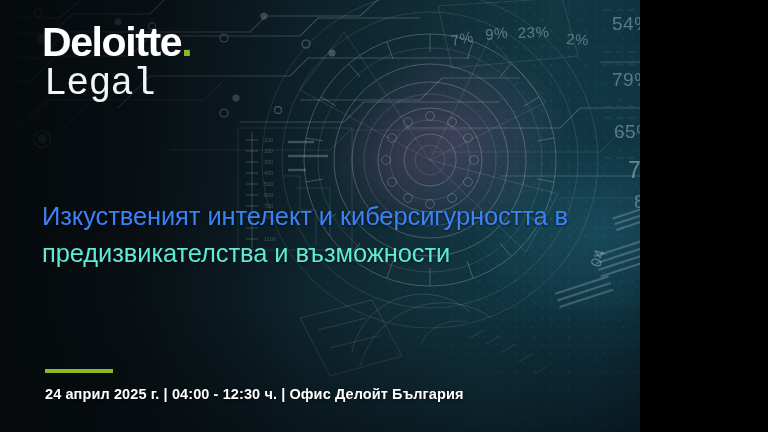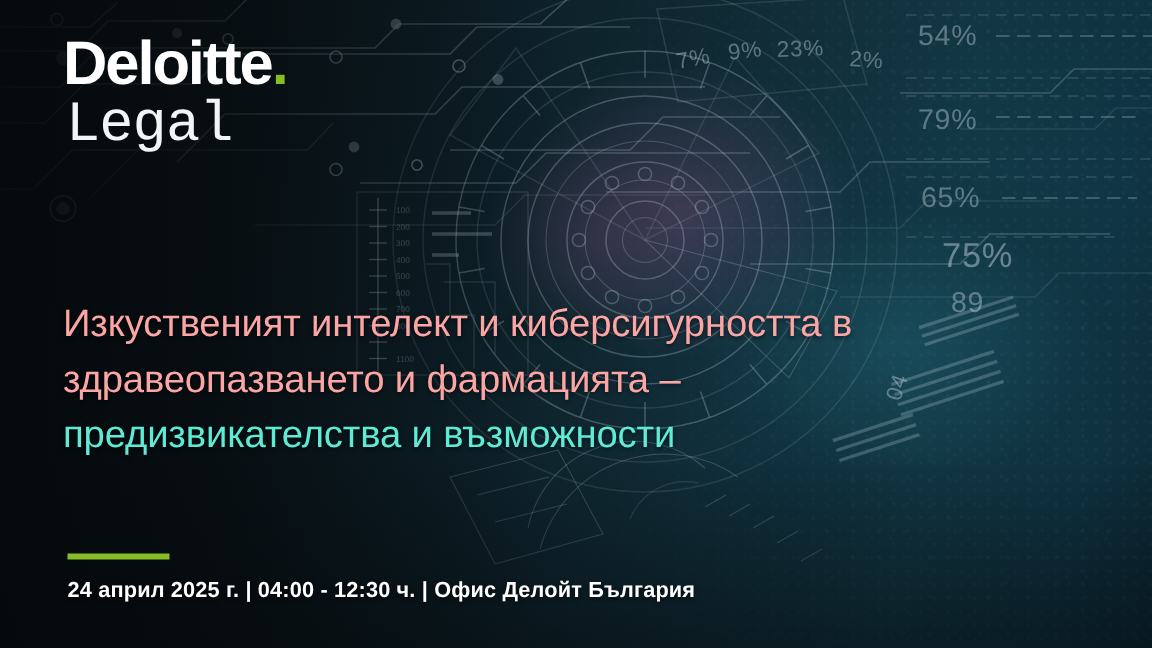--- a/index.html
+++ b/index.html
@@ -3,21 +3,21 @@
 <meta charset="utf-8">
 <title>Deloitte Legal Event Banner</title>
 <style>
   html, body {
     margin: 0;
     padding: 0;
     background: #000;
   }
   #banner {
     position: relative;
-    width: 768px;
+    width: 640px;
     height: 432px;
     overflow: hidden;
     font-family: "Liberation Sans", "DejaVu Sans", sans-serif;
     background: #0a1318;
     user-select: none;
   }
 
   
   .bg-layer {
     position: absolute;
@@ -146,21 +146,21 @@
   }
   .title-line {
     display: block;
     font-size: 25.5px;
     font-weight: 400;
     line-height: 37px;
     letter-spacing: -0.1px;
     white-space: nowrap;
     text-shadow: 0 1px 3px rgba(0,0,0,.55);
   }
-  .title-green { color: #fca5a5; }
+  .title-green { color: #3b82f6; }
   .title-white { color: #5eead4; }
 
   .accent-bar {
     position: absolute;
     left: 45px;
     top: 369px;
     width: 68px;
     height: 4px;
     background: #86bc25;
   }
@@ -376,21 +376,20 @@
 
   <div class="content">
 
     <div class="logo">
       <span class="logo-main"><span>Deloitte</span><span class="logo-dot">.</span></span>
       <span class="logo-sub">Legal</span>
     </div>
 
     <div class="title">
       <span class="title-line title-green">Изкуственият интелект и киберсигурността в</span>
-      <span class="title-line title-green">здравеопазването и фармацията –</span>
       <span class="title-line title-white">предизвикателства и възможности</span>
     </div>
 
     <div class="accent-bar"></div>
 
     <div class="footer">24 април 2025 г. | 04:00 - 12:30 ч. | Офис Делойт България</div>
 
   </div>
 </div>
 

